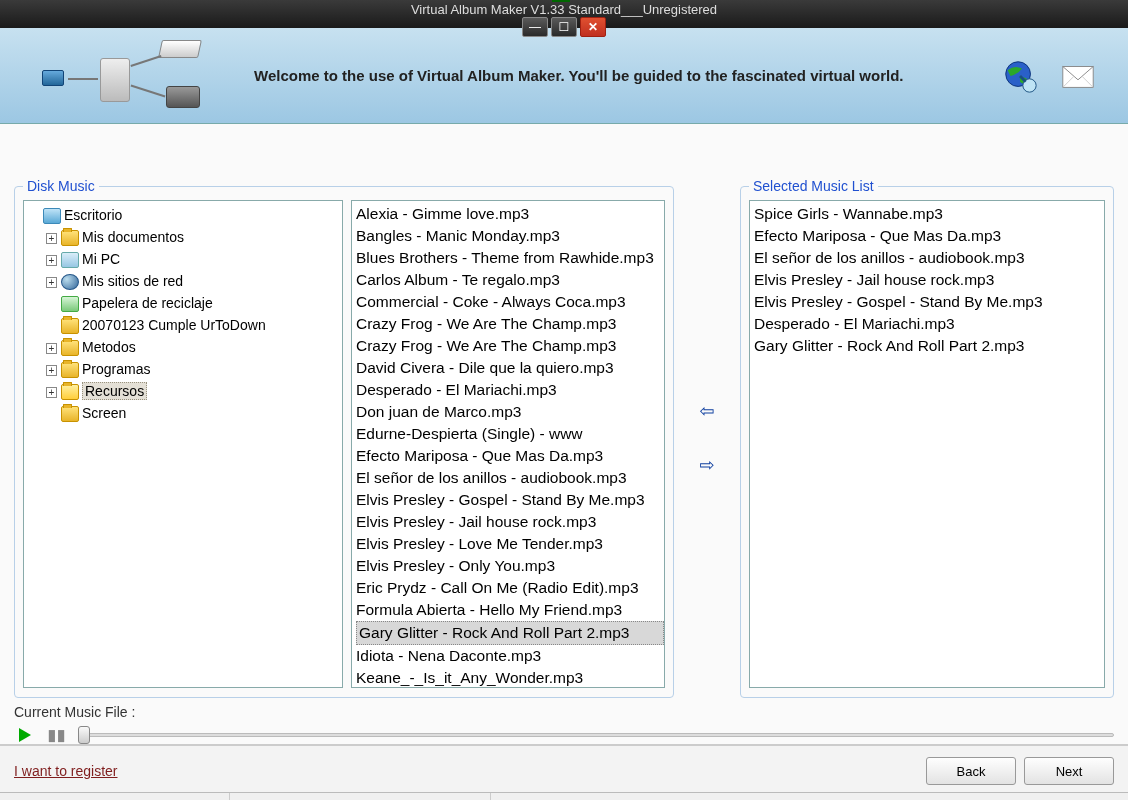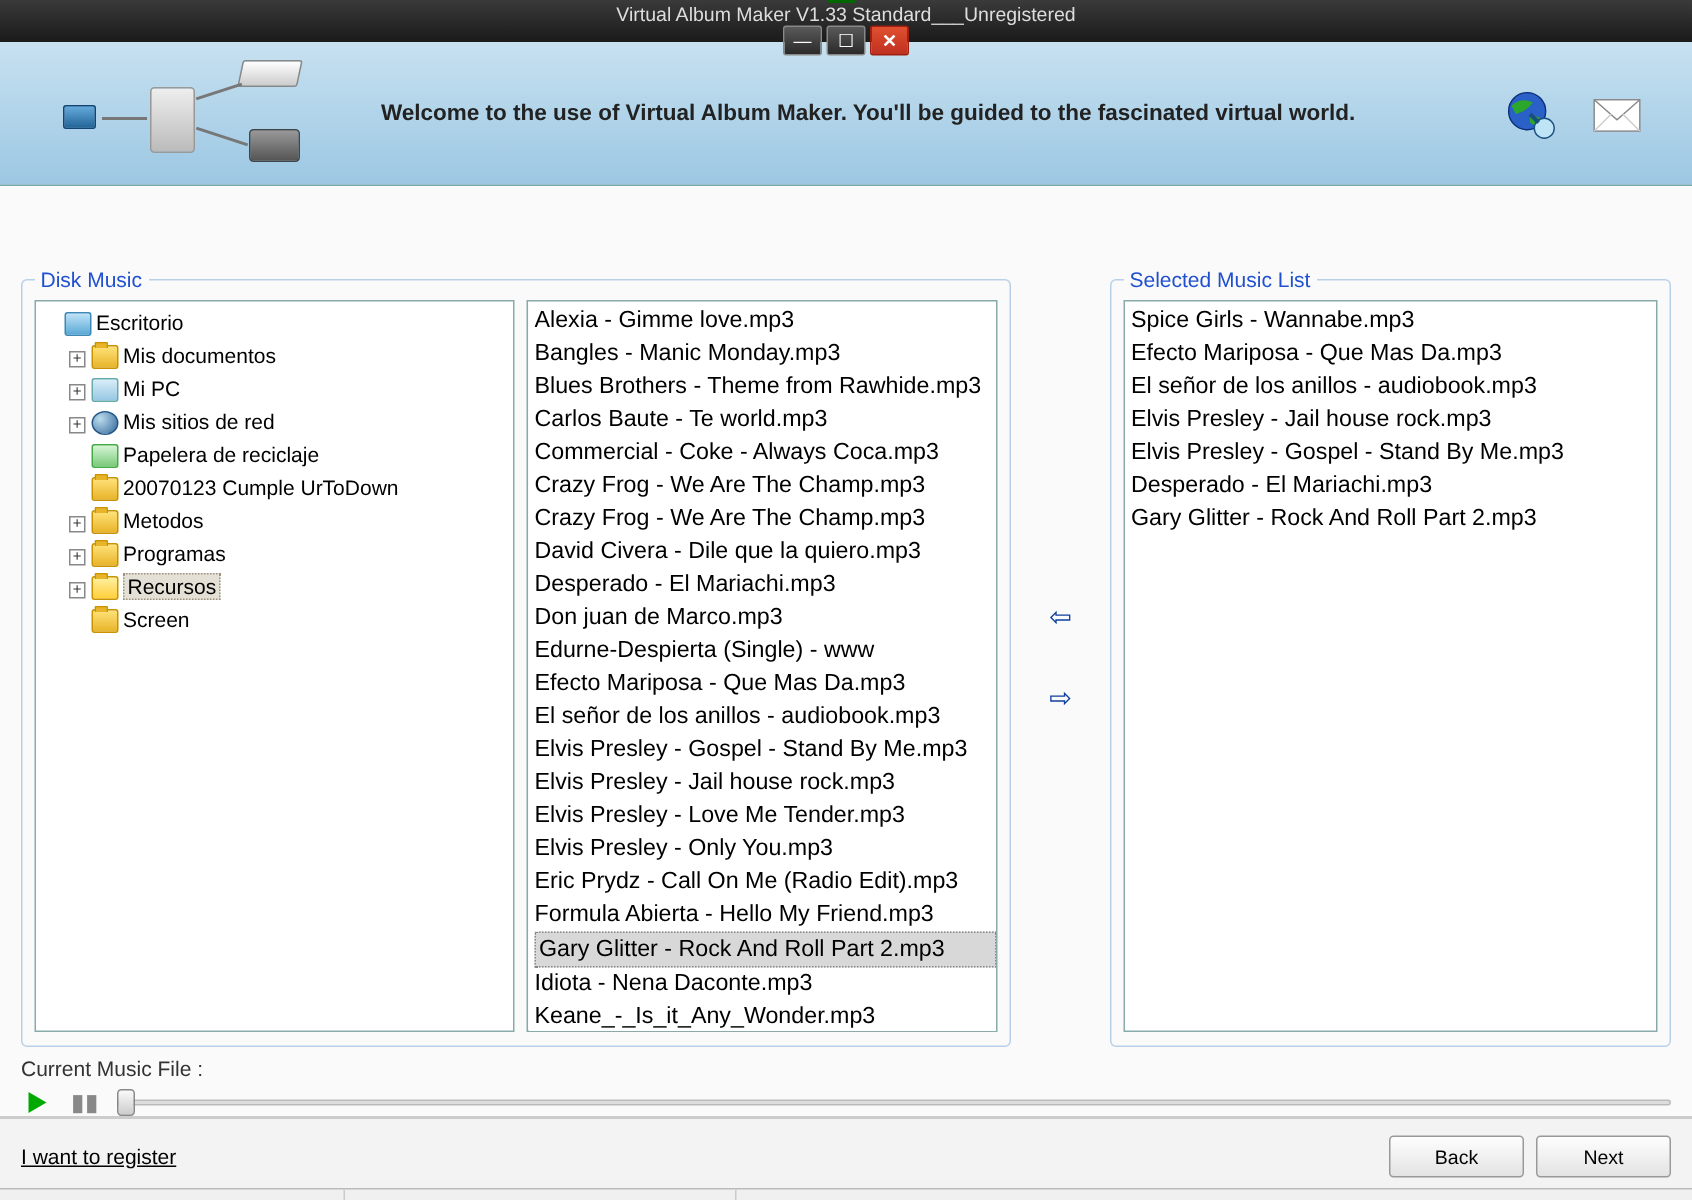--- a/index.html
+++ b/index.html
@@ -73,21 +73,21 @@
 .controls { display:flex; align-items:center; gap:10px; }
 .playbtn, .pausebtn { width:22px; height:22px; cursor:pointer; display:flex; align-items:center; justify-content:center; }
 .playbtn svg { fill:#0a0; }
 .pausebtn { color:#888; font-weight:bold; letter-spacing:1px; font-size:15px; }
 .trackbar { flex:1; height:20px; position:relative; }
 .trackbar .rail { position:absolute; left:0; right:0; top:8px; height:4px; background:#ddd; border:1px solid #bbb; border-radius:2px; }
 .trackbar .thumb { position:absolute; left:0px; top:1px; width:12px; height:18px; background:linear-gradient(#fafafa,#ccc); border:1px solid #888; border-radius:3px; cursor:pointer; }
 
 
 .bottom { border-top: 2px solid #ccc; background:#f3f3f3; padding:10px 14px 6px 14px; display:flex; align-items:center; height:48px; }
-.bottom a { color:#000000; font-size:14px; text-decoration:underline; cursor:pointer; }
+.bottom a { color:#7f1d1d; font-size:14px; text-decoration:underline; cursor:pointer; }
 .bottom .spacer { flex:1; }
 .bottom button { width:90px; height:28px; margin-left:8px; font-size:13px; background:linear-gradient(#fefefe,#e3e3e3); border:1px solid #999; border-radius:3px; cursor:pointer; }
 
 
 .statusbar { height:24px; border-top:1px solid #bbb; background:#f0f0f0; display:flex; font-size:13px; align-items:center; }
 .statusbar .cell { padding:0 8px; border-right:1px solid #ccc; height:100%; display:flex; align-items:center; }
 .statusbar .cell:first-child { width:230px; }
 </style>
 </head>
 <body>
@@ -152,21 +152,21 @@
                   <li><span class="toggle">+</span><span class="ico folder"></span><span class="label">Programas</span></li>
                   <li class="selected"><span class="toggle">+</span><span class="ico folder open"></span><span class="label">Recursos</span></li>
                   <li><span class="noToggle"></span><span class="ico folder"></span><span class="label">Screen</span></li>
                 </ul></li>
             </ul>
           </div>
         <div class="filelist" id="filelist">
             <div>Alexia - Gimme love.mp3</div>
             <div>Bangles - Manic Monday.mp3</div>
             <div>Blues Brothers - Theme from Rawhide.mp3</div>
-            <div>Carlos Baute - Te world.mp3</div>
+            <div>Carlos Album - Te regalo.mp3</div>
             <div>Commercial - Coke - Always Coca.mp3</div>
             <div>Crazy Frog - We Are The Champ.mp3</div>
             <div>Crazy Frog - We Are The Champ.mp3</div>
             <div>David Civera - Dile que la quiero.mp3</div>
             <div>Desperado - El Mariachi.mp3</div>
             <div>Don juan de Marco.mp3</div>
             <div>Edurne-Despierta (Single) - www</div>
             <div>Efecto Mariposa - Que Mas Da.mp3</div>
             <div>El señor de los anillos - audiobook.mp3</div>
             <div>Elvis Presley - Gospel - Stand By Me.mp3</div>

